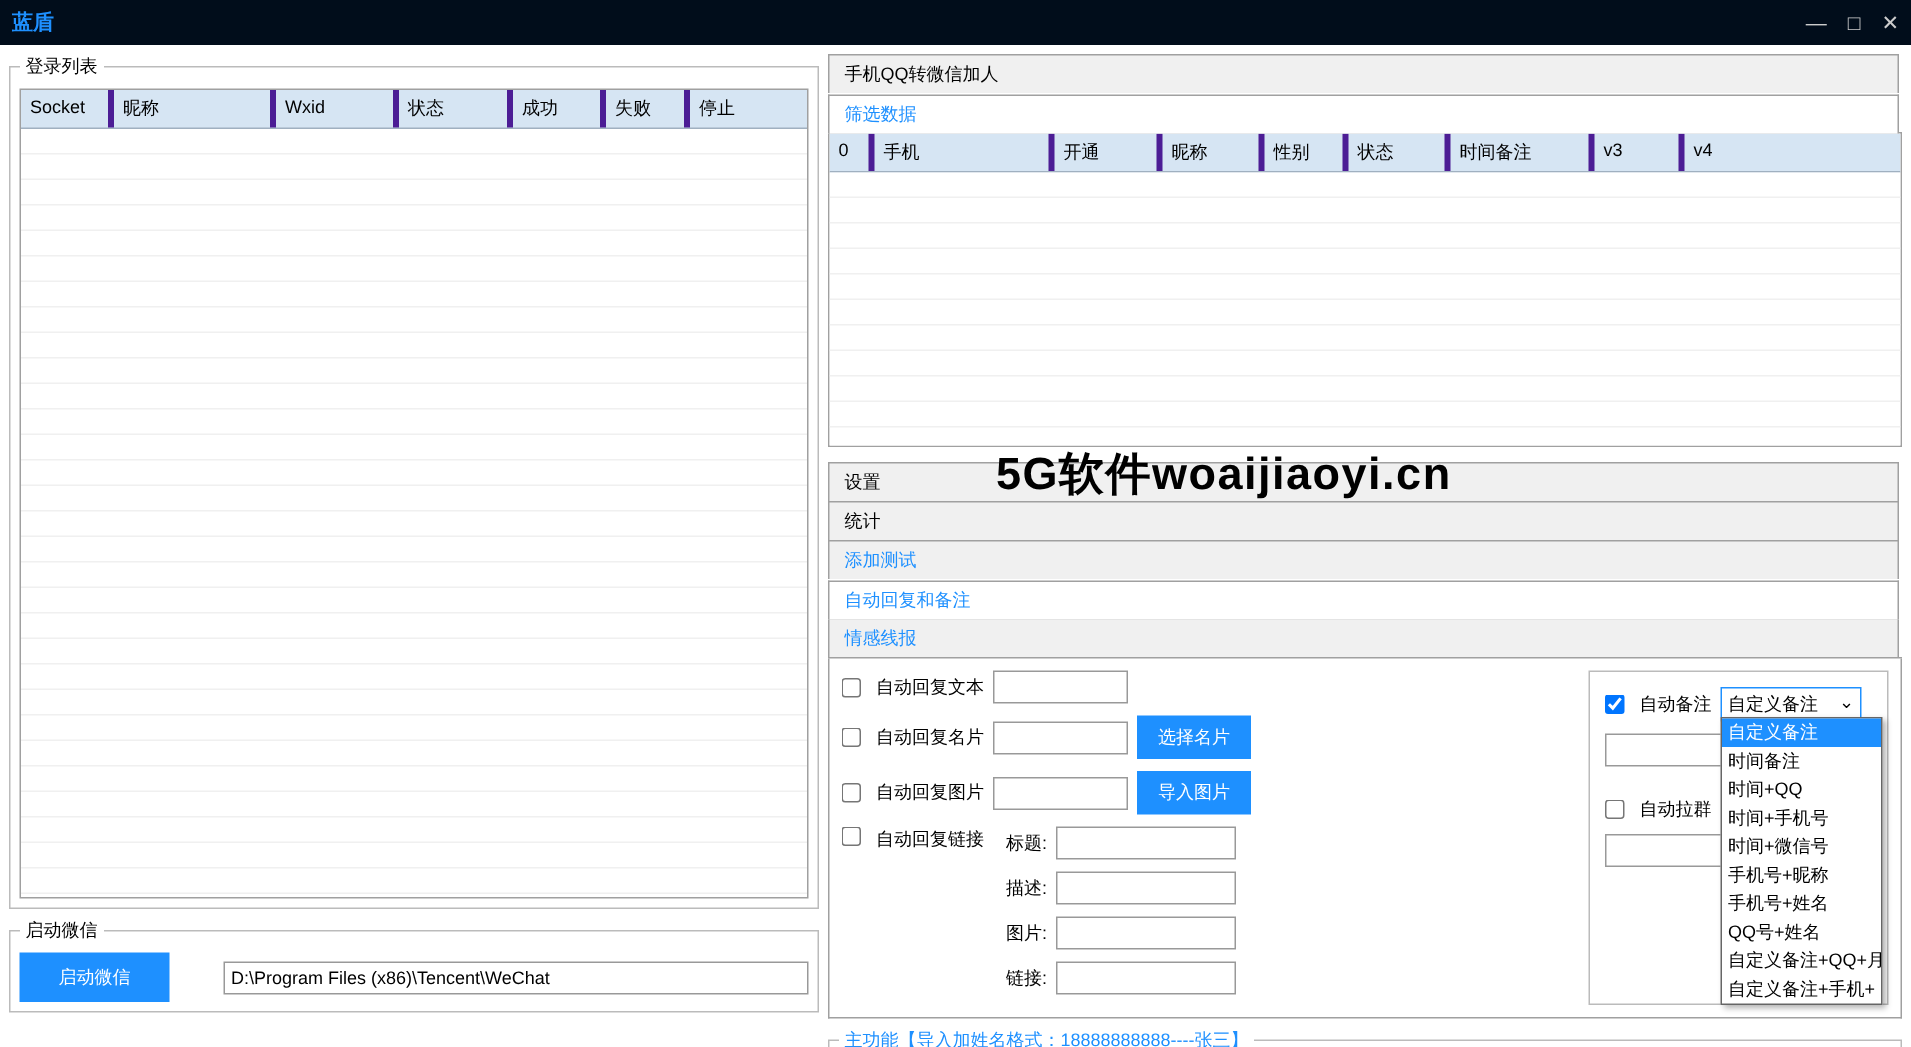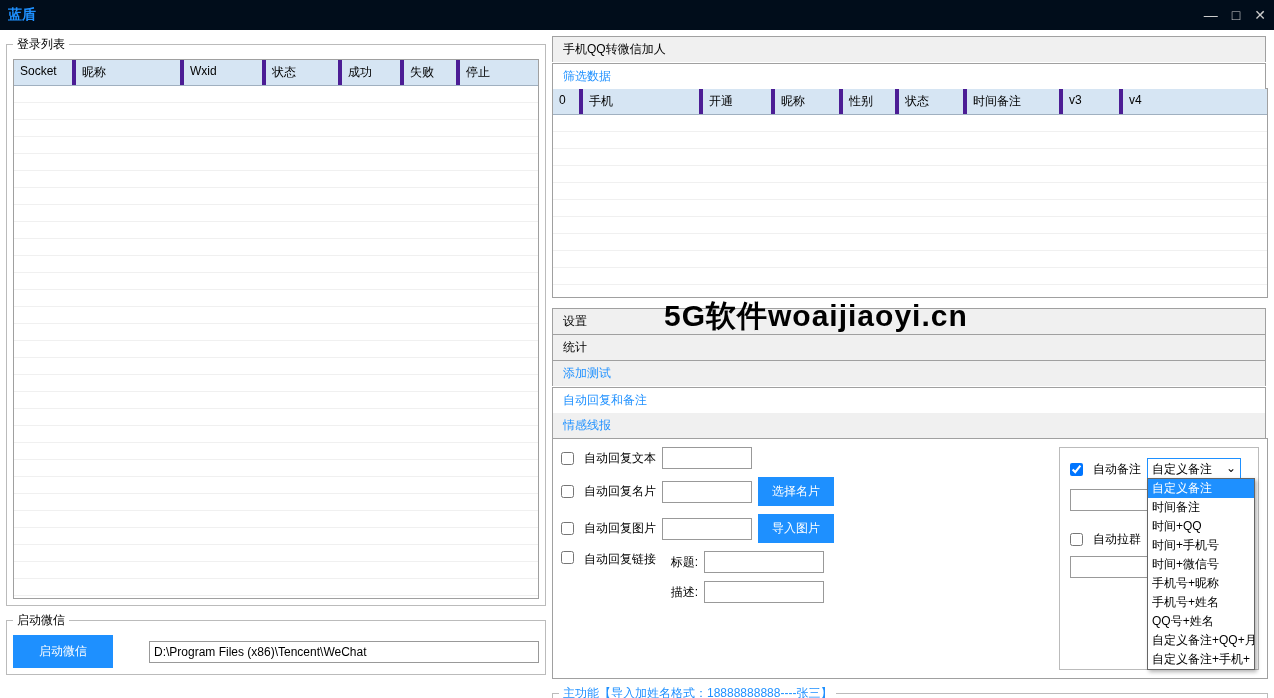--- a/index.html
+++ b/index.html
@@ -176,20 +176,28 @@
               <label>自动回复链接</label>
             <div>
               <div class="form-row">
                   <span class="lbl">标题:</span>
                   <input type="text" style="width: 120px;">
                 </div>
               <div class="form-row">
                   <span class="lbl">描述:</span>
                   <input type="text" style="width: 120px;">
                 </div>
+              <div class="form-row">
+                  <span class="lbl">图片:</span>
+                  <input type="text" style="width: 120px;">
+                </div>
+              <div class="form-row">
+                  <span class="lbl">链接:</span>
+                  <input type="text" style="width: 120px;">
+                </div>
             </div>
           </div>
         </div>
         <div style="width:200px;border:1px solid #bbb;padding:10px;position:relative;">
           <div class="form-row">
             <input type="checkbox" checked="" style="">
               <label>自动备注</label>
             <div class="dropdown">
               <div class="dropdown-sel">自定义备注</div>
               <div class="dropdown-list" id="remark-opts">

